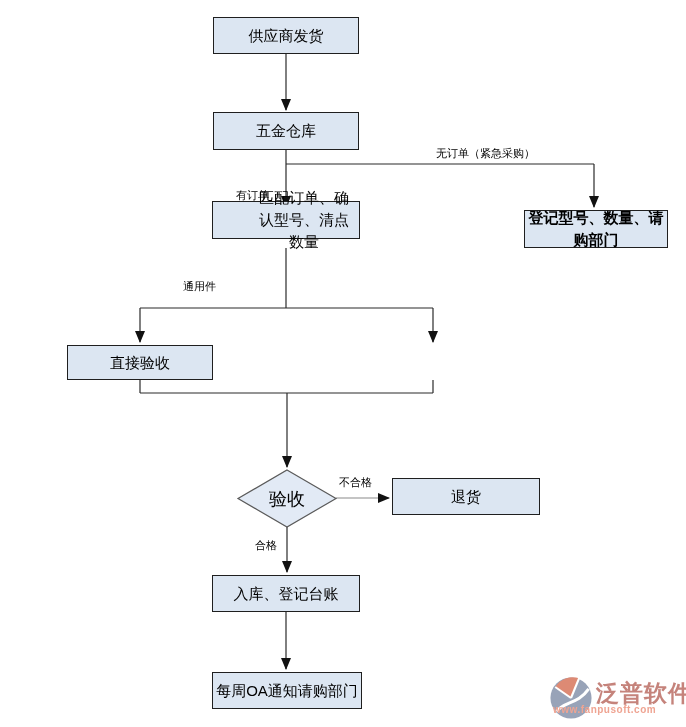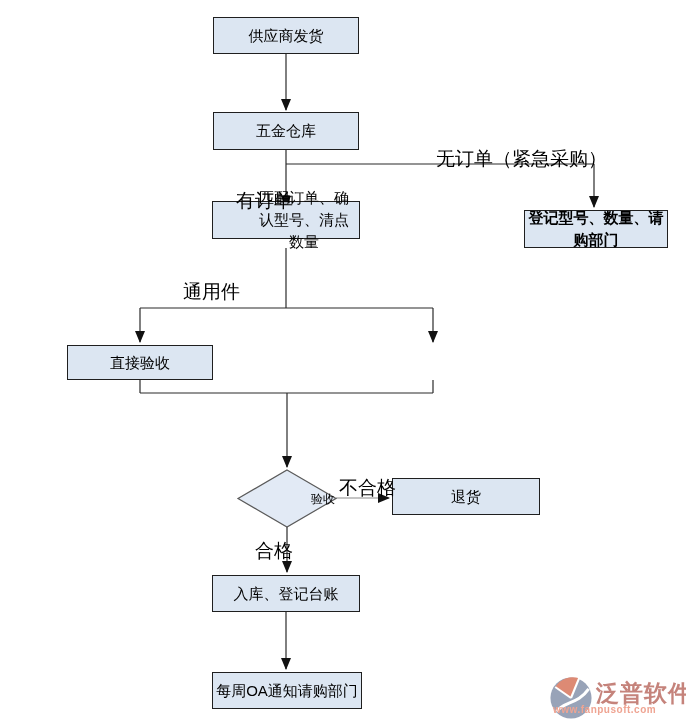--- a/index.html
+++ b/index.html
@@ -12,28 +12,27 @@
     border:1px solid var(--node-border,#1f1f1f);
     display:flex;align-items:center;justify-content:center;
     text-align:center;
     font-size:15px;color:#000;line-height:1.45;
     box-sizing:border-box;
     padding:1px 3px;
   }
   .node.nowrap{white-space:nowrap;padding:0;}
   .diamond-label{
     position:absolute;
-    font-size:12px;color:#000;
+    font-size:18px;color:#000;
     transform:translate(-50%,-50%);
     white-space:nowrap;
-    margin-left:36px;
   }
   .edge-label{
     position:absolute;
-    font-size:19px;color:#000;white-space:nowrap;
+    font-size:11px;color:#000;white-space:nowrap;
   }
   .edge-label.bold{font-weight:bold;}
   .brandmark{position:absolute;left:549px;top:675px;width:132px;height:46px;}
   .brand-icon{position:absolute;left:0;top:1px;}
   .brand-name{
     position:absolute;left:47px;top:3px;
     font-size:23px;font-weight:bold;letter-spacing:1px;
     color:var(--brand-color,#c5837b);
     font-family:"Liberation Serif","DejaVu Serif",serif;
     white-space:nowrap;

